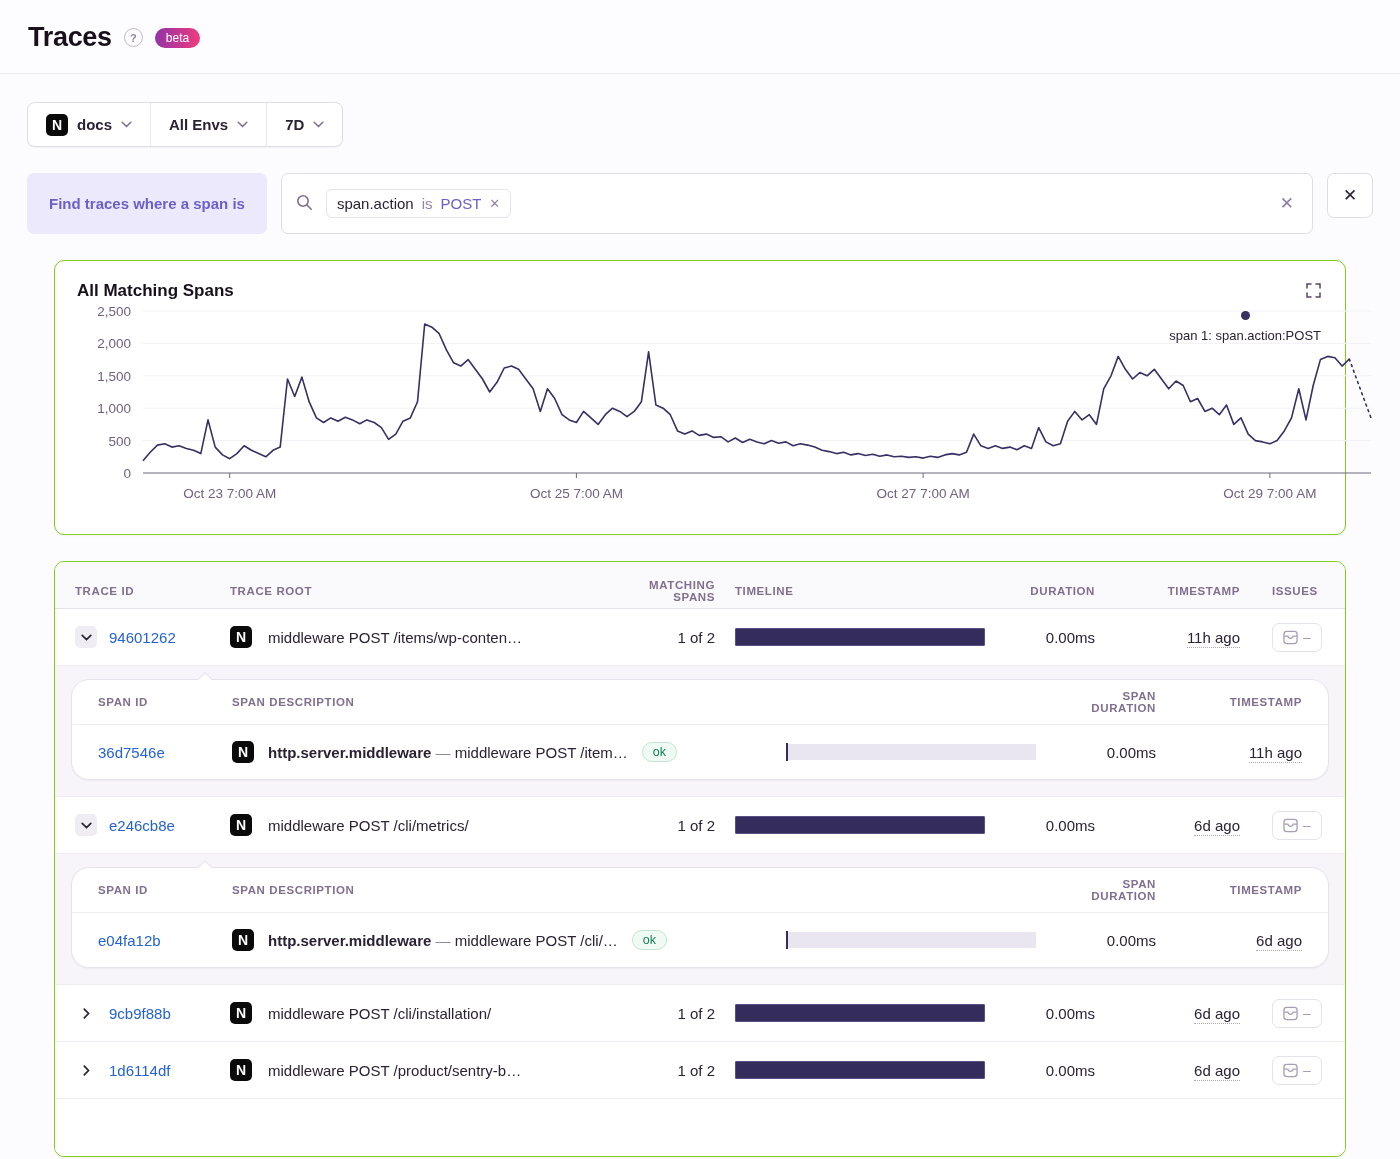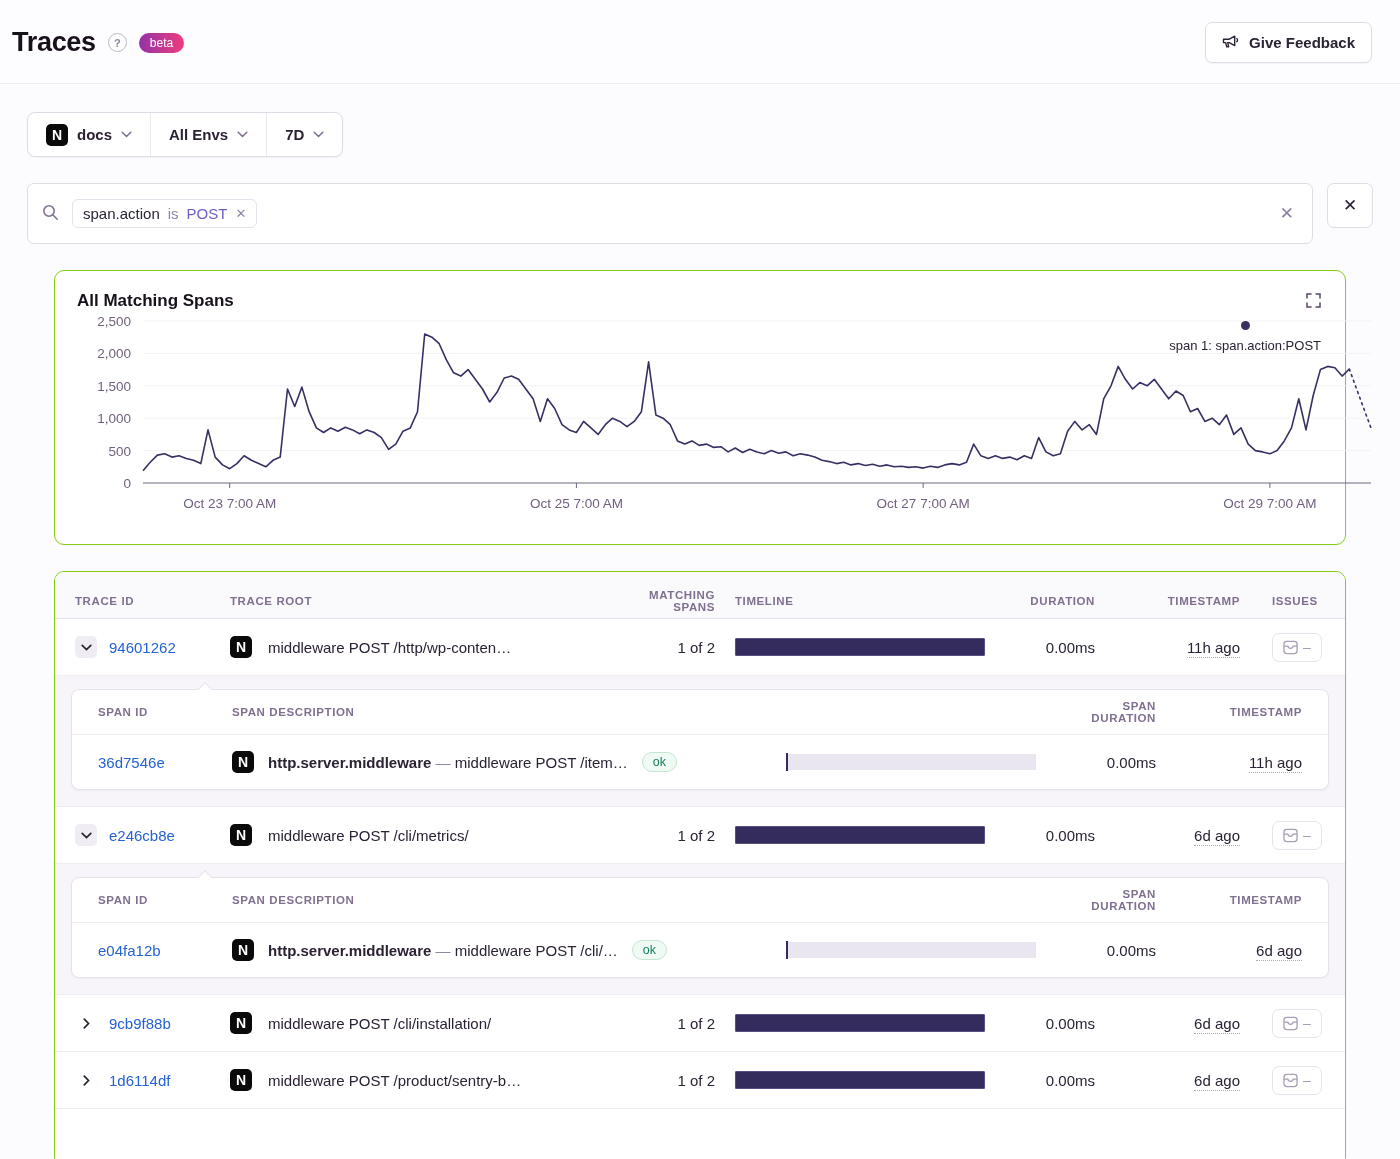--- a/index.html
+++ b/index.html
@@ -5,22 +5,22 @@
   * { box-sizing: border-box; margin: 0; padding: 0; }
   html,body { width:1400px; height:1159px; overflow:hidden; }
   body {
     background:#FCFBFD;
     font-family:"Liberation Sans", sans-serif;
     color:#2B2233;
     font-size:15px;
   }
   
   .top-header {
-    display:flex; align-items:center; justify-content:space-between;
-    padding:22px 28px 20px 12px;
+    display:flex; align-items:flex-end; justify-content:space-between;
+    padding:22px 28px 20px 28px;
     border-bottom:1px solid #F0ECF3;
     background:#FDFCFE;
   }
   .title-group { display:flex; align-items:center; gap:12px; }
   .page-title { font-size:27px; font-weight:700; color:#18111C; letter-spacing:-0.3px; }
   .help-icon {
     width:19px; height:19px; border:1.5px solid #C2BAC9; border-radius:50%;
     display:inline-flex; align-items:center; justify-content:center;
     color:#9086A3; font-size:11px; font-weight:700;
   }
@@ -131,21 +131,21 @@
   .ts { border-bottom:1px dotted #B0A8B8; padding-bottom:1px; display:inline; }
   .issues-btn {
     width:50px; height:29px; border:1px solid #E7E1EC; border-radius:7px;
     display:inline-flex; align-items:center; justify-content:center; gap:5px;
     background:#fff; color:#A99FB3; cursor:pointer; margin-left:12px;
   }
   .issues-dash { color:#A99FB3; font-size:14px; line-height:1; }
   
   .expand-wrap { background:#F7F5F9; border-bottom:1px solid #F0ECF3; padding:13px 16px 16px 16px; }
   .sub-card {
-    background:#fff; border:1px solid #E7E1EC; border-radius:8px;
+    background:#fff; border:1px solid #E7E1EC; border-radius:18px;
     box-shadow:0 1px 2px rgba(43,34,51,0.04); position:relative;
   }
   .sub-notch {
     position:absolute; top:-6px; left:128px; width:10px; height:10px;
     background:#fff; border-left:1px solid #E7E1EC; border-top:1px solid #E7E1EC;
     transform:rotate(45deg);
   }
   .sgrid {
     display:grid;
     grid-template-columns:150px 1fr 270px 120px 162px;
@@ -170,29 +170,20 @@
 </style>
 </head>
 <body>
 
 <div class="top-header">
   <div class="title-group">
     <span class="page-title">Traces</span>
     <span class="help-icon">?</span>
     <span class="beta-badge">beta</span>
   </div>
-  <button class="feedback-btn">
-    <span>
-      <svg width="18" height="16" viewBox="0 0 18 16" fill="none" stroke="#2B2233" stroke-width="1.4" stroke-linejoin="round">
-        <path d="M1.5 6.2v3.4h2.2l1 4.2h2l-1-4.2h1.6l5.4 3V3.2l-5.4 3H1.5z"></path>
-        <path d="M14.8 5.5c1 .6 1 2.6 0 3.2" stroke-linecap="round"></path>
-      </svg>
-    </span>
-    <span>Give Feedback</span>
-  </button>
 </div>
 
 <div class="controls">
   
   <div class="filter-bar">
     <div class="filter-seg">
       <span class="nextjs-logo">N</span>
       <span>docs</span>
       <span class="chev">
         <svg width="11" height="7" viewBox="0 0 11 7" fill="none" stroke="#80708F" stroke-width="1.6" stroke-linecap="round">
@@ -213,20 +204,21 @@
       <span class="chev">
         <svg width="11" height="7" viewBox="0 0 11 7" fill="none" stroke="#80708F" stroke-width="1.6" stroke-linecap="round">
             <polyline points="1.2,1.3 5.5,5.5 9.8,1.3"></polyline>
           </svg>
       </span>
     </div>
   </div>
 
   
   <div class="search-row">
+    <div class="where-pill">Find traces where a span is</div>
     <div class="search-box">
       <span>
         <svg width="17" height="17" viewBox="0 0 17 17" fill="none" stroke="#80708F" stroke-width="1.6" stroke-linecap="round">
           <circle cx="7" cy="7" r="5.2"></circle>
             <line x1="11" y1="11" x2="15.2" y2="15.2"></line>
         </svg>
       </span>
       <span class="token">
         <span class="t-key">span.action</span>
         <span class="t-op">is</span>
@@ -297,21 +289,21 @@
           <div class="cell first">
             <span class="chev-box">
               <svg width="11" height="7" viewBox="0 0 11 7" fill="none" stroke="#2B2233" stroke-width="1.7" stroke-linecap="round">
                 <polyline points="1.2,1.3 5.5,5.5 9.8,1.3"></polyline>
               </svg>
             </span>
             <a class="id-link">94601262</a>
           </div>
           <div class="cell root-cell">
             <span class="nextjs-logo">N</span>
-            <span>middleware POST /http/wp-conten…</span>
+            <span>middleware POST /items/wp-conten…</span>
           </div>
           <div class="cell right">1 of 2</div>
           <div class="cell">
             <div class="tl-bar"></div>
           </div>
           <div class="cell right">0.00ms</div>
           <div class="cell right"><span class="ts">11h ago</span></div>
           <div class="cell"><button class="issues-btn">
               <svg width="15" height="15" viewBox="0 0 16 16" fill="none" stroke="#A99FB3" stroke-width="1.4">
                 <rect x="1" y="1.5" width="14" height="13" rx="3"></rect>

